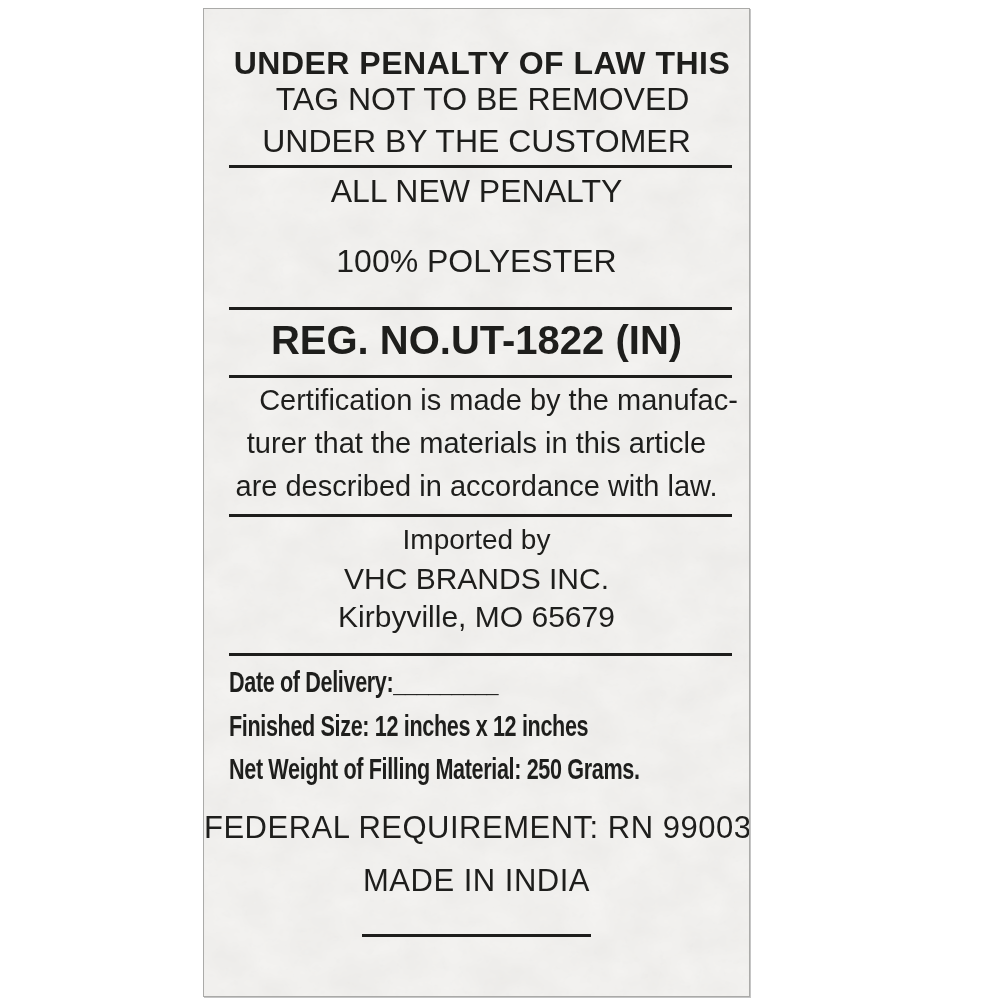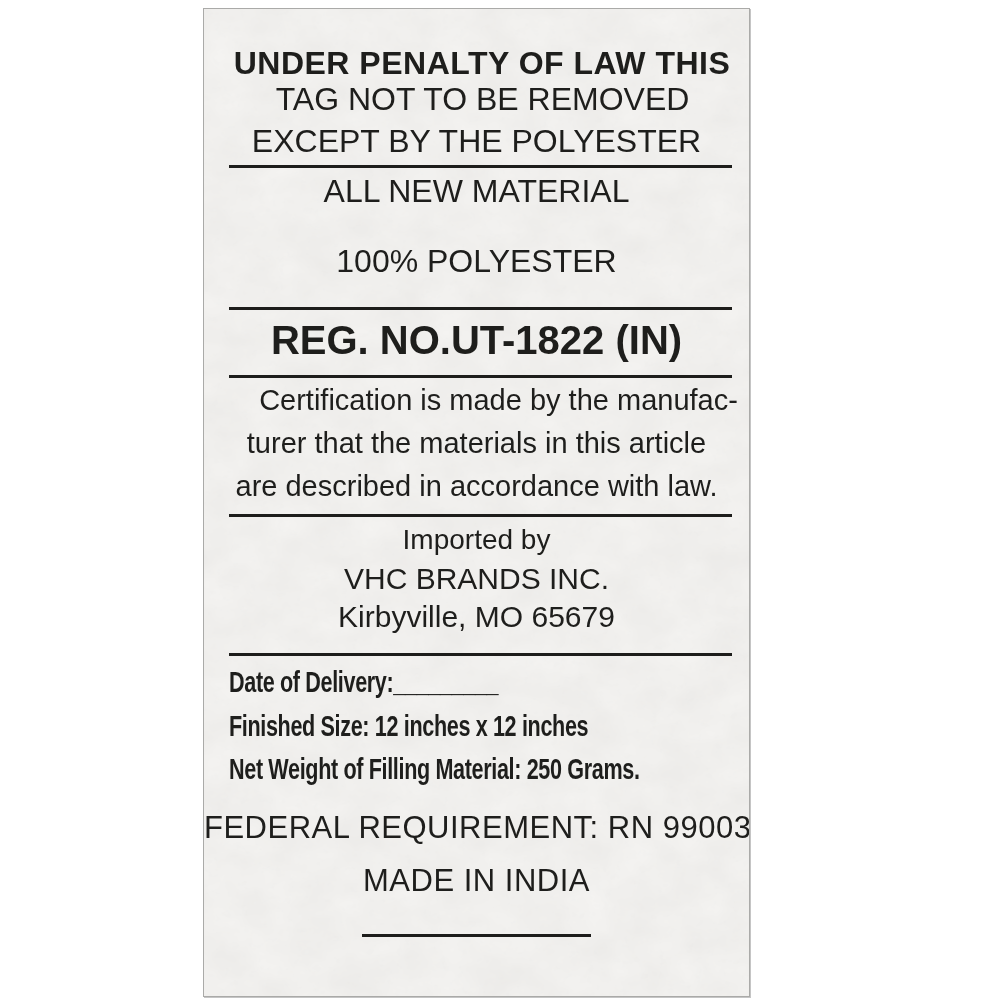--- a/index.html
+++ b/index.html
@@ -123,25 +123,25 @@
       </defs>
       <rect width="547" height="989" fill="#f4f3f1"></rect>
       <rect width="547" height="989" filter="url(#paperNoiseA)"></rect>
       <rect width="547" height="989" filter="url(#paperNoiseB)"></rect>
     </svg>
 
     <div class="content">
 
       <div class="line l-title">UNDER PENALTY OF LAW THIS</div>
       <div class="line l-h2">TAG NOT TO BE REMOVED</div>
-      <div class="line l-h3">EXCEPT BY THE POLYESTER</div>
+      <div class="line l-h3">UNDER BY THE CUSTOMER</div>
 
       <div class="rule rule-1"></div>
 
-      <div class="line l-m1">ALL NEW MATERIAL</div>
+      <div class="line l-m1">ALL NEW PENALTY</div>
       <div class="line l-m3">100% POLYESTER</div>
 
       <div class="rule rule-2"></div>
 
       <div class="line l-reg">REG. NO.UT-1822 (IN)</div>
 
       <div class="rule rule-3"></div>
 
       <div class="line l-c1">Certification is made by the manufac-</div>
       <div class="line l-c2">turer that the materials in this article</div>

